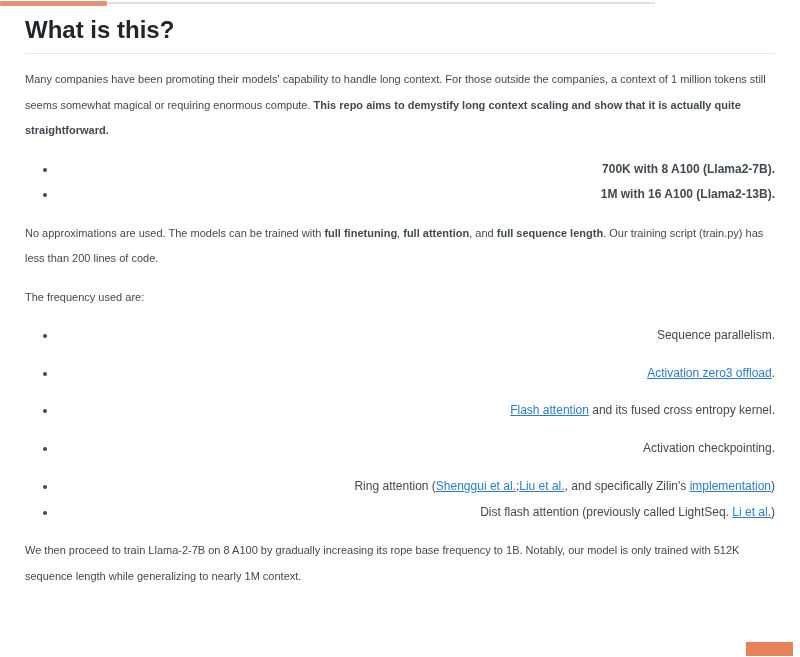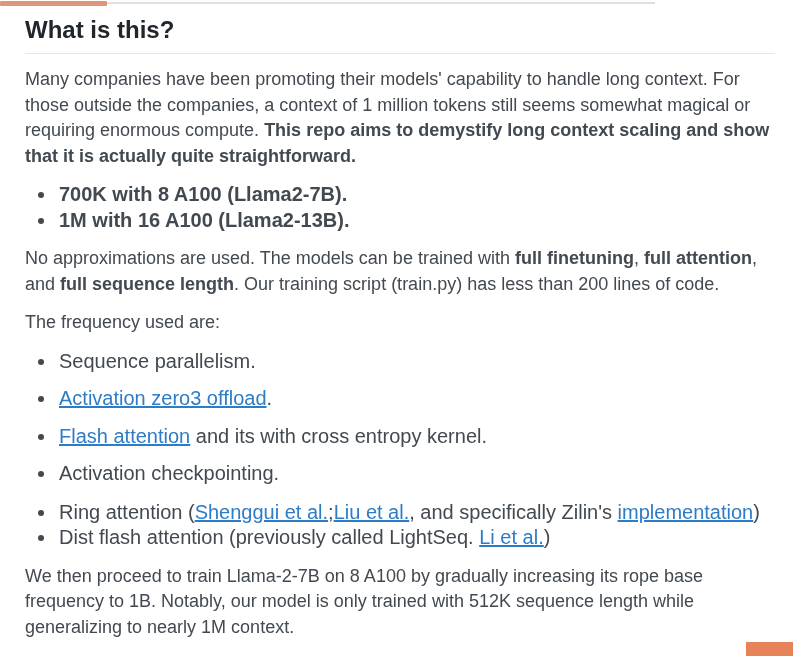--- a/index.html
+++ b/index.html
@@ -13,22 +13,22 @@
   .top-band{position:absolute;top:0;left:0;right:0;height:6px;}
   .top-hairline{position:absolute;top:2px;left:0;right:0;height:2px;background:var(--top_hairline,#dce1e2);}
   .top-accent{position:absolute;top:1px;left:0;width:107px;height:5px;background:var(--accent_orange,#e2947a);border-radius:1px;}
   .content{position:absolute;top:6px;left:25px;width:750px;}
   h2.section-heading{
     margin:8px 0 13px 0;padding-bottom:8px;
     border-bottom:1px solid var(--divider,#e4e7e9);
     font-size:24px;line-height:1.3;font-weight:700;
     color:var(--heading_text,#21262b);letter-spacing:0;
   }
-  .rich p{margin:0 0 13px 0;font-size:18px;line-height:25.5px;}
-  .rich ul{margin:0 0 13px 0;padding-left:32px;font-size:20px;line-height:25.5px;}
+  .rich p{margin:0 0 13px 0;font-size:11px;line-height:25.5px;}
+  .rich ul{margin:0 0 13px 0;padding-left:32px;font-size:12px;line-height:25.5px;text-align:right;}
   .rich ul.tight > li{margin:0;}
   .rich ul.loose > li{margin:0 0 12px 0;}
   .rich ul.loose > li:last-child{margin-bottom:0;}
   .rich li{padding-left:2px;}
   .rich b,.rich .bold{font-weight:700;}
   .rich a{color:var(--link_blue,#2d7cc7);text-decoration:underline;cursor:pointer;}
   .bottom-marker{
     position:absolute;left:746px;top:642px;width:47px;height:14px;
     background:var(--marker_orange,#e8825a);
   }
@@ -50,21 +50,21 @@
         <p><span>Many companies have been promoting their models' capability to handle long context. For those outside the companies, a context of 1 million tokens still seems somewhat magical or requiring enormous compute. </span><span class="bold">This repo aims to demystify long context scaling and show that it is actually quite straightforward.</span></p>
         <ul class="tight">
           <li><span class="bold">700K with 8 A100 (Llama2-7B).</span></li>
           <li><span class="bold">1M with 16 A100 (Llama2-13B).</span></li>
         </ul>
         <p><span>No approximations are used. The models can be trained with </span><span class="bold">full finetuning</span><span>, </span><span class="bold">full attention</span><span>, and </span><span class="bold">full sequence length</span><span>. Our training script (train.py) has less than 200 lines of code.</span></p>
         <p><span>The frequency used are:</span></p>
         <ul class="loose">
           <li><span>Sequence parallelism.</span></li>
           <li><a href="#">Activation zero3 offload</a><span>.</span></li>
-          <li><a href="#">Flash attention</a><span> and its with cross entropy kernel.</span></li>
+          <li><a href="#">Flash attention</a><span> and its fused cross entropy kernel.</span></li>
           <li><span>Activation checkpointing.</span></li>
         </ul>
         <ul class="tight">
           <li><span>Ring attention (</span><a href="#">Shenggui et al.</a><span>;</span><a href="#">Liu et al.</a><span>, and specifically Zilin's </span><a href="#">implementation</a><span>)</span></li>
           <li><span>Dist flash attention (previously called LightSeq. </span><a href="#">Li et al.</a><span>)</span></li>
         </ul>
         <p><span>We then proceed to train Llama-2-7B on 8 A100 by gradually increasing its rope base frequency to 1B. Notably, our model is only trained with 512K sequence length while generalizing to nearly 1M context.</span></p>
       </div>
   </div>
 

